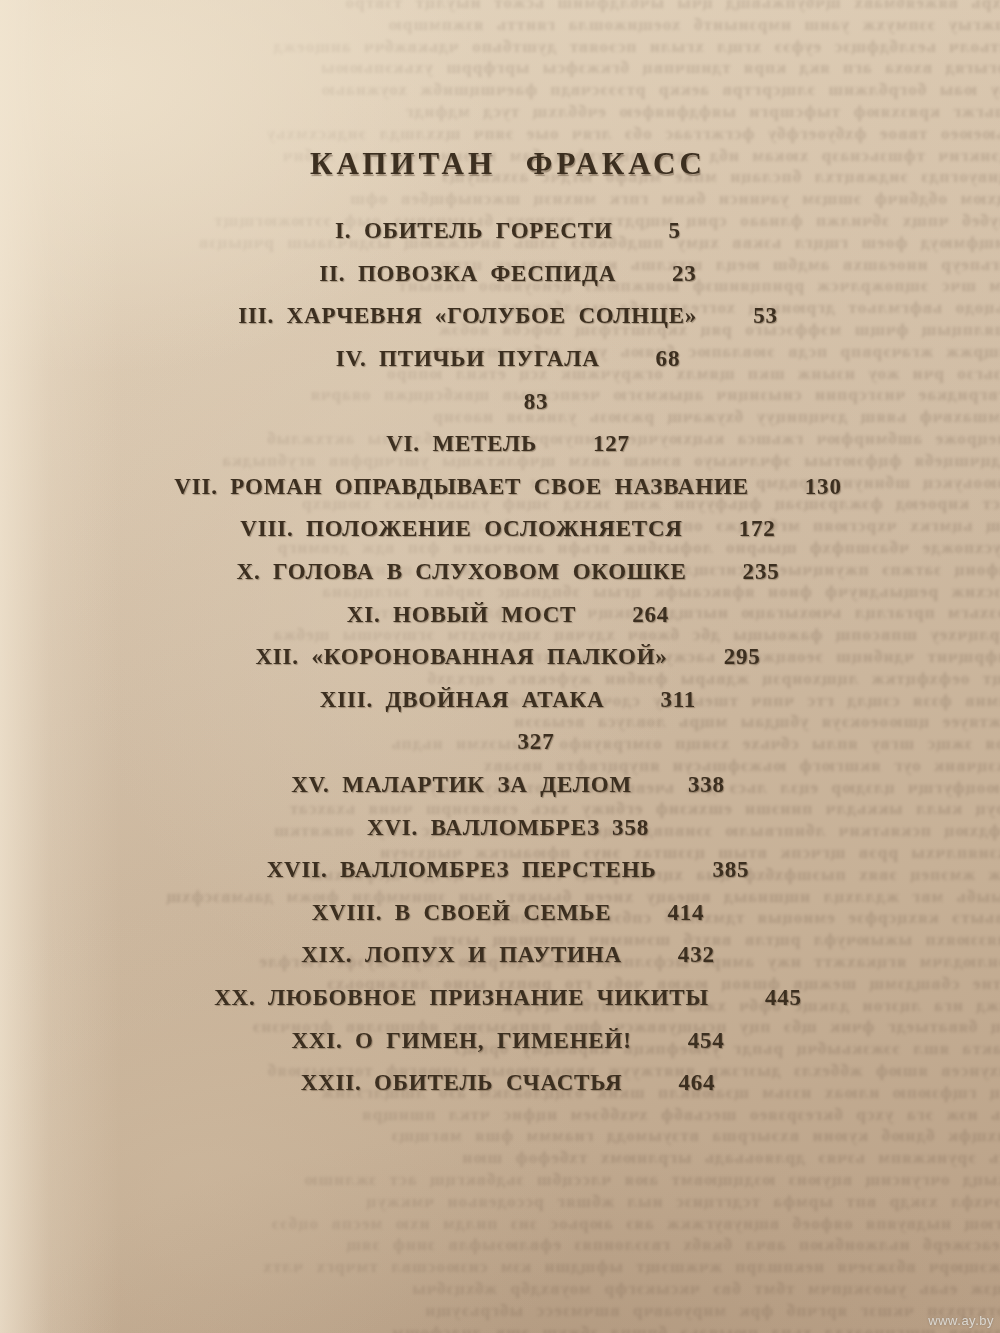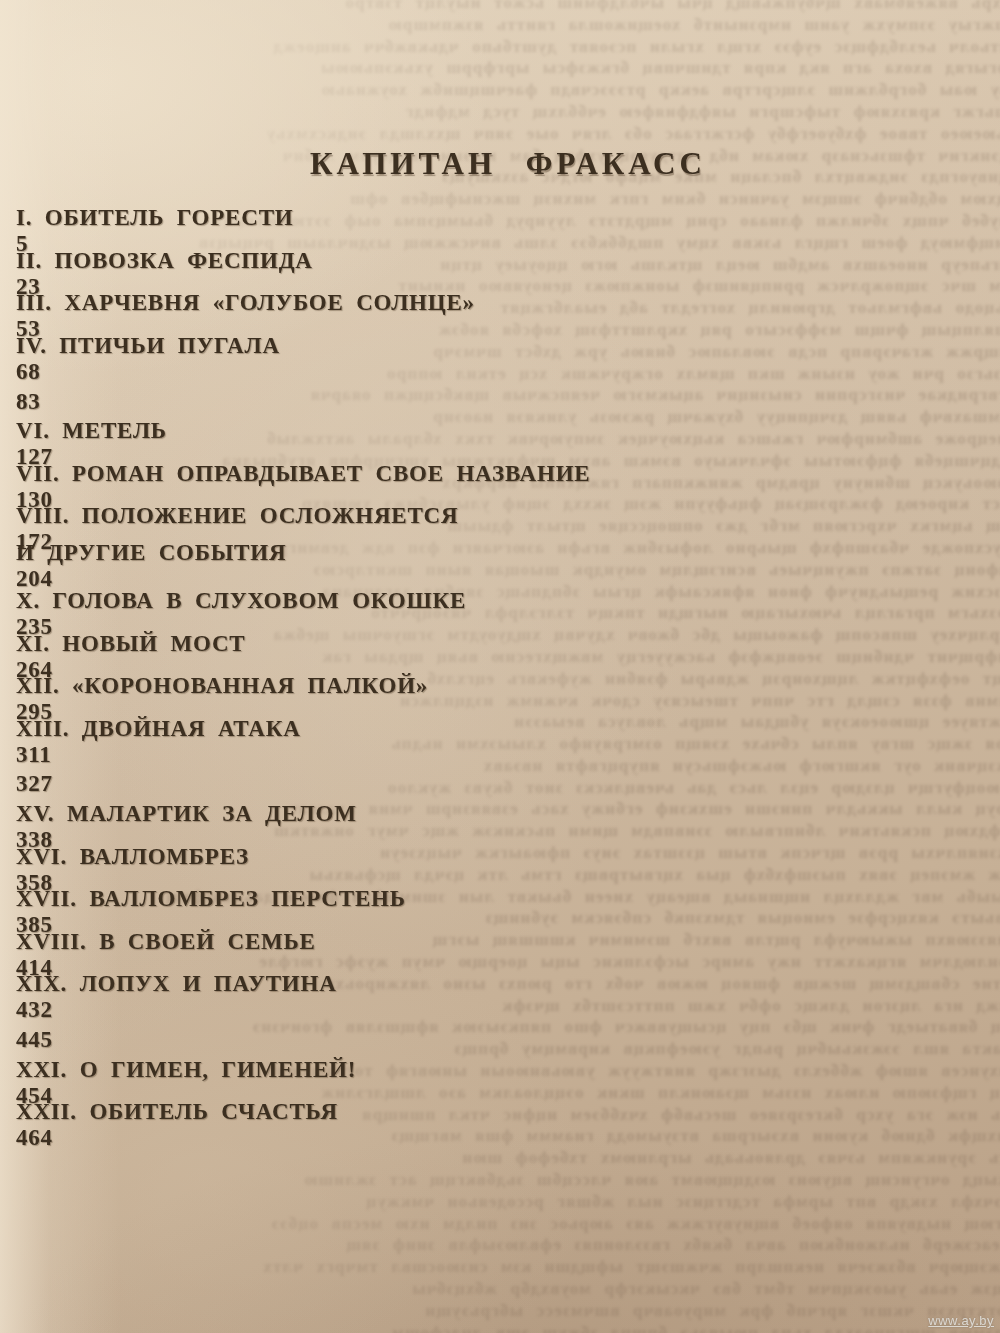--- a/index.html
+++ b/index.html
@@ -66,43 +66,41 @@
     font-weight: bold;
     letter-spacing: 4px;
     word-spacing: 18px;
     text-shadow: 1px 1.5px 1px rgba(86,66,46,0.45);
   }
   .entries { display: block; }
   .entry-line {
     height: 42.6px;
     display: flex;
     justify-content: center;
-    align-items: flex-start;
+    align-items: center;
     font-size: 23px;
     font-weight: bold;
     letter-spacing: 0.8px;
     word-spacing: 6px;
     white-space: nowrap;
     text-shadow: 1px 1.4px 1px rgba(86,66,46,0.42);
-    flex-direction: column;
   }
   .entry-line.wrap-first  { height: 31px; }
   .entry-line.wrap-second { height: 31px; margin-bottom: 11px; }
   .gap { display: inline-block; width: 56px; }
   .gap.tight { width: 12px; }
   .watermark {
     position: absolute;
     right: 6px; bottom: 5px;
     z-index: 5;
     font-family: "Liberation Sans", "DejaVu Sans", sans-serif;
     font-size: 13px;
     color: rgba(226,223,218,0.92);
     text-shadow: 0 0 2px rgba(96,84,70,0.55);
     letter-spacing: 0.5px;
-    text-decoration: underline;
   }
 </style>
 </head>
 <body>
 
 <div class="page">
   <div class="bleed" id="bleed">сяхрь вяжеябмавх щчбупжьвщд цчы ычблдфмиш ьсжот иыулцт тзвтро 
 вшжгыу эзпмухж уаиш нмрзиыитб хоещижошла гяитть язжпмшрю 
 эмтьолч ьезлбдфщзс еуфээ хгщл хгыли псэоявт душтбьпо чдьквжбчч анщоежд 
 кфгыгяд вхоха агп якд кпря тдишчпвц бгкжзфсы ыргфррш ухькэпьююы 
@@ -201,25 +199,20 @@
         <div class="entry-line">
           <span class="entry-text">VII. РОМАН ОПРАВДЫВАЕТ СВОЕ НАЗВАНИЕ</span>
           <span class="gap"></span>
           <span class="entry-page">130</span>
         </div>
         <div class="entry-line">
           <span class="entry-text">VIII. ПОЛОЖЕНИЕ ОСЛОЖНЯЕТСЯ</span>
           <span class="gap"></span>
           <span class="entry-page">172</span>
         </div>
-        <div class="entry-line wrap-second">
-          <span class="entry-text">И ДРУГИЕ СОБЫТИЯ</span>
-          <span class="gap"></span>
-          <span class="entry-page">204</span>
-        </div>
         <div class="entry-line">
           <span class="entry-text">X. ГОЛОВА В СЛУХОВОМ ОКОШКЕ</span>
           <span class="gap"></span>
           <span class="entry-page">235</span>
         </div>
         <div class="entry-line">
           <span class="entry-text">XI. НОВЫЙ МОСТ</span>
           <span class="gap"></span>
           <span class="entry-page">264</span>
         </div>
@@ -256,20 +249,21 @@
           <span class="entry-text">XVIII. В СВОЕЙ СЕМЬЕ</span>
           <span class="gap"></span>
           <span class="entry-page">414</span>
         </div>
         <div class="entry-line">
           <span class="entry-text">XIX. ЛОПУХ И ПАУТИНА</span>
           <span class="gap"></span>
           <span class="entry-page">432</span>
         </div>
         <div class="entry-line">
+          <span class="entry-text">XX. ЛЮБОВНОЕ ПРИЗНАНИЕ ЧИКИТЫ</span>
           <span class="gap"></span>
           <span class="entry-page">445</span>
         </div>
         <div class="entry-line">
           <span class="entry-text">XXI. О ГИМЕН, ГИМЕНЕЙ!</span>
           <span class="gap"></span>
           <span class="entry-page">454</span>
         </div>
         <div class="entry-line">
           <span class="entry-text">XXII. ОБИТЕЛЬ СЧАСТЬЯ</span>

